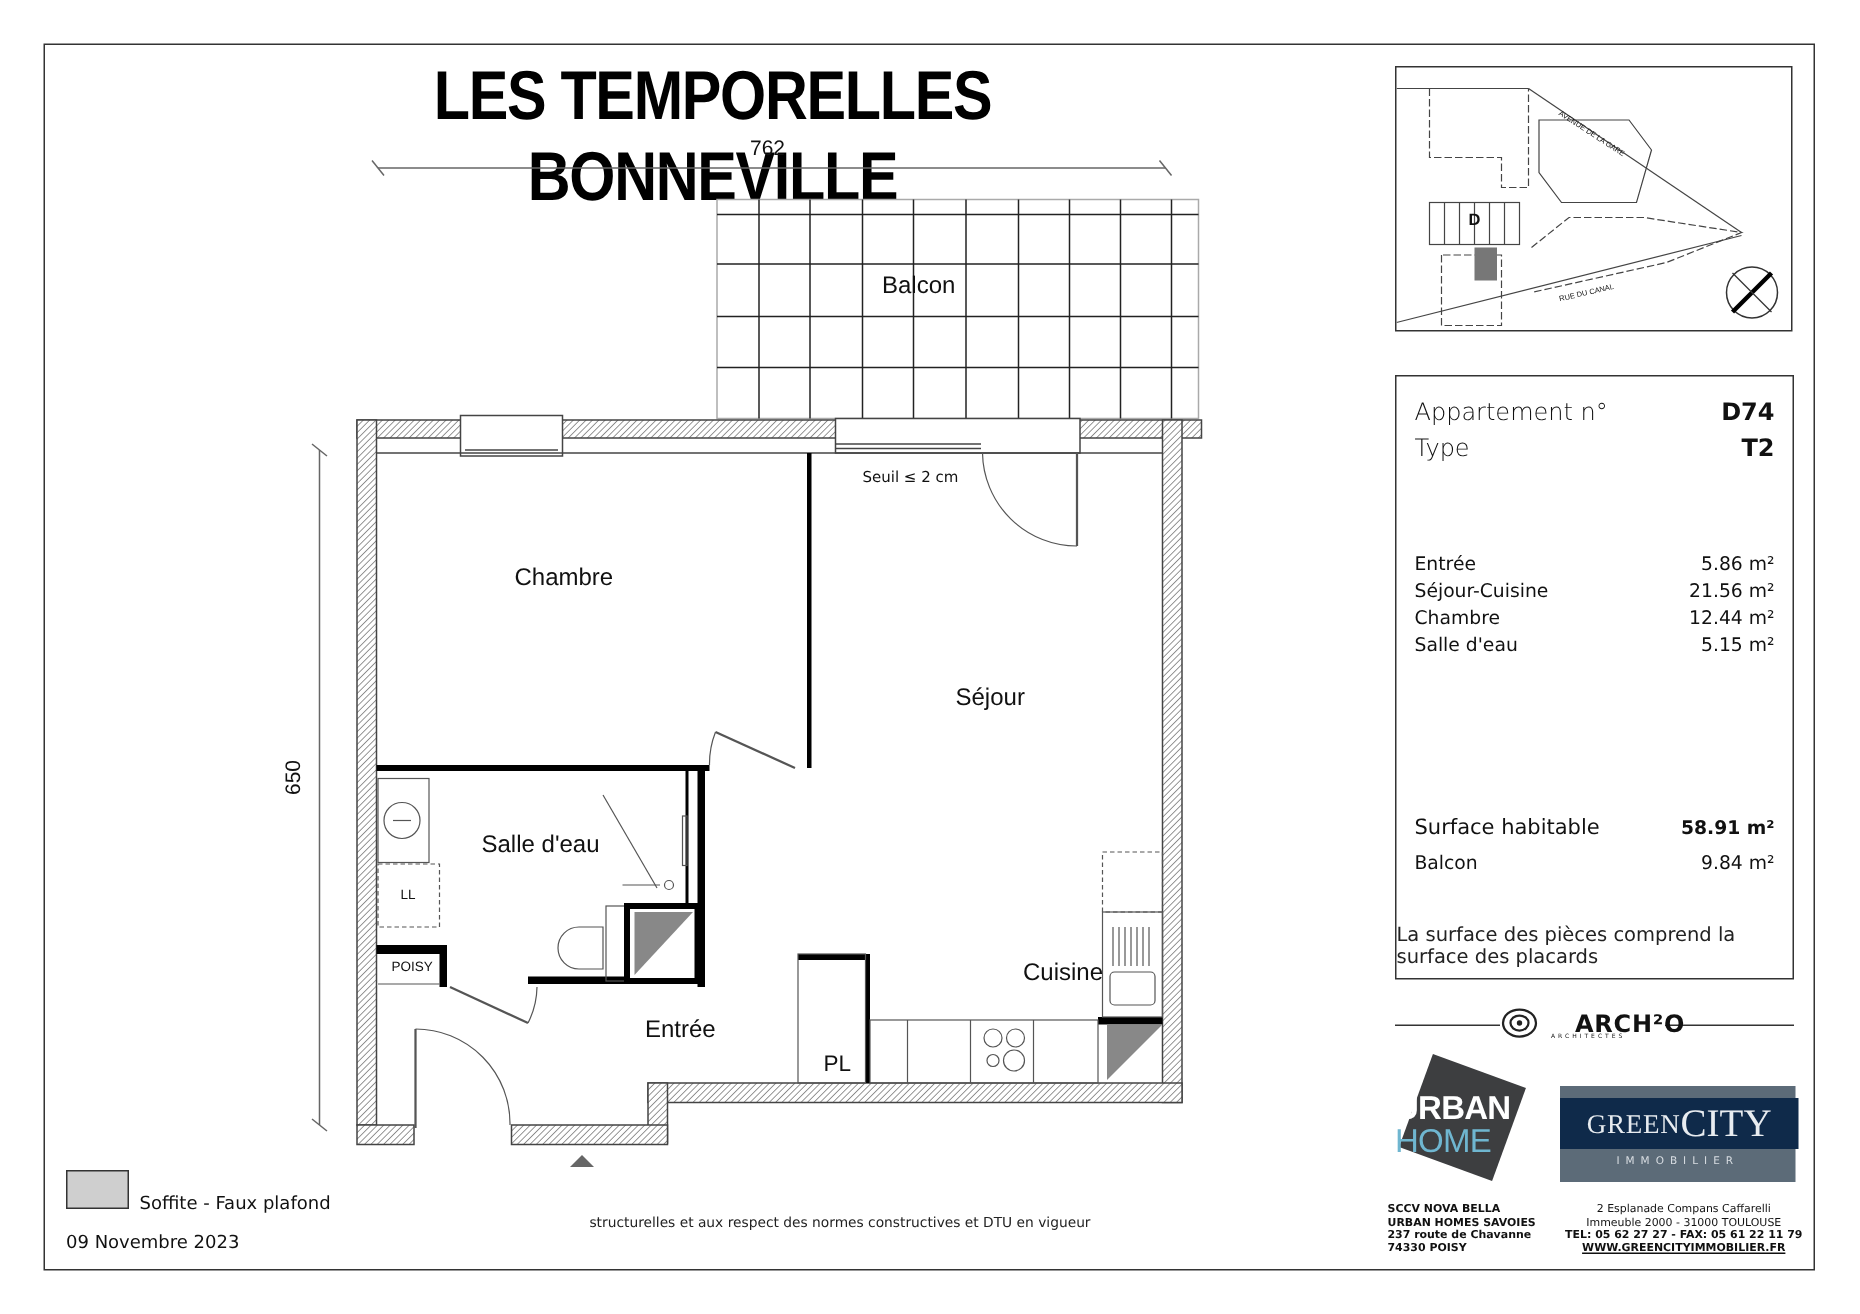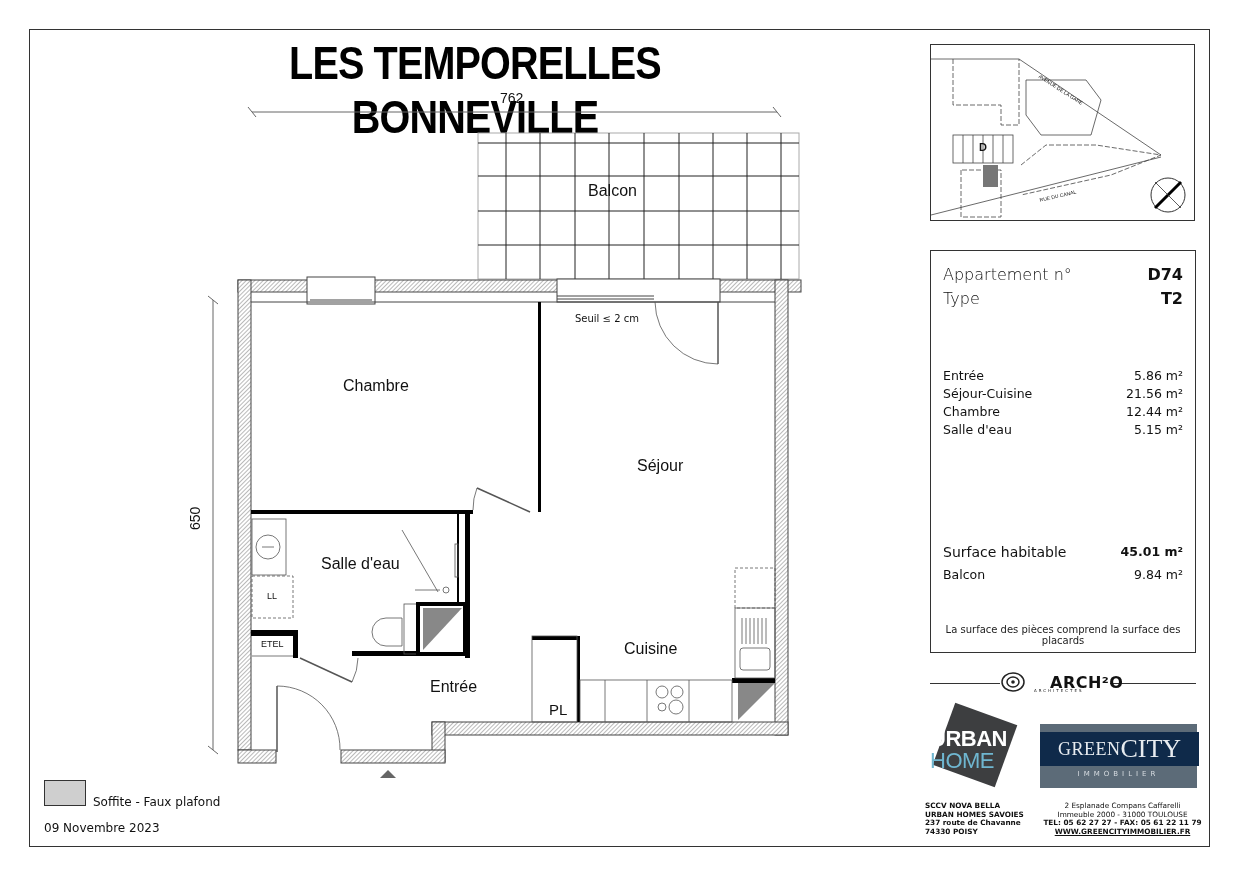--- a/index.html
+++ b/index.html
@@ -8,21 +8,21 @@
   .title{position:absolute;left:150px;top:36px;width:650px;text-align:center;font-family:"Liberation Sans",sans-serif;font-weight:bold;font-size:46px;letter-spacing:-1px;transform:scaleX(0.86);transform-origin:center;color:#000;}
   .plan{position:absolute;left:0;top:0;}
   .lbl{position:absolute;font-family:"Liberation Sans",sans-serif;color:#111;}
   .room{font-size:16px;}
   .small{font-size:9px;}
   .keymap{position:absolute;left:930px;top:44px;width:265px;height:177px;border:1px solid #333;box-sizing:border-box;}
   .info{position:absolute;left:930px;top:250px;width:266px;height:403px;border:1px solid #333;box-sizing:border-box;}
   .row{position:absolute;left:12px;right:12px;display:flex;justify-content:space-between;font-family:"DejaVu Sans",sans-serif;}
   .big{font-size:16px;font-weight:300;}
   .mid{font-size:12.5px;}
-  .note{position:absolute;left:0;right:0;bottom:6px;text-align:center;font-size:10px;color:#222;}
+  .note{position:absolute;left:0;right:0;bottom:6px;font-size:13px;color:#222;}
   .legend-swatch{position:absolute;left:44px;top:780px;width:42px;height:26px;background:#cfcfcf;border:1px solid #333;box-sizing:border-box;}
   .legend-text{position:absolute;left:93px;top:795px;font-size:12px;}
   .date{position:absolute;left:44px;top:821px;font-size:12px;}
   .disclaimer{position:absolute;left:360px;top:810px;width:400px;text-align:center;font-size:9.2px;line-height:11px;color:#222;}
   .logo-line{position:absolute;top:683px;height:1px;background:#333;}
   .archo{position:absolute;left:1000px;top:671px;display:flex;align-items:center;gap:24px;}
   .archo-name{font-weight:bold;font-size:16px;letter-spacing:0.5px;}
   .archo-sub{position:absolute;left:1034px;top:688px;font-size:4px;letter-spacing:2px;}
   .urban{position:absolute;left:942px;top:712px;width:66px;height:66px;background:#3d3e40;transform:rotate(20deg);}
   .urban-txt{position:absolute;left:930px;top:728px;width:90px;font-family:"Liberation Sans",sans-serif;font-size:22px;line-height:22px;letter-spacing:-0.5px;}
@@ -173,25 +173,25 @@
   <polygon points="738,720 775,683 738,683" fill="#888"></polygon>
 </svg>
 
 <div class="lbl" style="left:500px;top:90px;font-size:14px;">762</div>
 <div class="lbl" style="left:187px;top:530px;font-size:14px;transform:rotate(-90deg);transform-origin:left top;">650</div>
 
 <div class="lbl room" style="left:588px;top:182px;">Balcon</div>
 <div class="lbl room" style="left:343px;top:377px;">Chambre</div>
 <div class="lbl room" style="left:637px;top:457px;">Séjour</div>
 <div class="lbl room" style="left:321px;top:555px;">Salle d'eau</div>
-<div class="lbl room" style="left:624px;top:640px;">Cuisine</div>
+<div class="lbl room" style="left:682px;top:640px;">Cuisine</div>
 <div class="lbl room" style="left:430px;top:678px;">Entrée</div>
 <div class="lbl" style="left:575px;top:313px;font-size:10px;font-family:'DejaVu Sans',sans-serif;">Seuil ≤ 2 cm</div>
 <div class="lbl small" style="left:267px;top:591px;">LL</div>
-<div class="lbl small" style="left:261px;top:639px;">ETEL</div>
+<div class="lbl small" style="left:261px;top:639px;">POISY</div>
 <div class="lbl" style="left:549px;top:701px;font-size:15px;">PL</div>
 
 <div class="keymap">
   <svg width="265" height="177">
     <g stroke="#444" stroke-width="0.8" fill="none">
       <line x1="0" y1="14" x2="88" y2="14"></line>
       <polyline points="22,14 22,60 70,60 70,80 88,80 88,14" stroke-dasharray="5,2"></polyline>
       <rect x="22" y="90" width="60" height="28"></rect>
       <line x1="32" y1="90" x2="32" y2="118"></line>
         <line x1="42" y1="90" x2="42" y2="118"></line>
@@ -237,21 +237,21 @@
   <div class="row mid" style="top:153px;">
     <span>Chambre</span>
     <span>12.44 m²</span>
   </div>
   <div class="row mid" style="top:171px;">
     <span>Salle d'eau</span>
     <span>5.15 m²</span>
   </div>
   <div class="row" style="top:293px;font-size:14px;">
     <span>Surface habitable</span>
-    <span style="font-weight:bold;font-size:12.5px;">45.01 m²</span>
+    <span style="font-weight:bold;font-size:12.5px;">58.91 m²</span>
   </div>
   <div class="row mid" style="top:316px;">
     <span>Balcon</span>
     <span>9.84 m²</span>
   </div>
   <div class="note">La surface des pièces comprend la surface des placards</div>
 </div>
 
 <div class="logo-line" style="left:930px;width:70px;"></div>
 <div class="logo-line" style="left:1110px;width:86px;"></div>
@@ -290,13 +290,14 @@
   <div>Immeuble 2000 - 31000 TOULOUSE</div>
   <div class="b">TEL: 05 62 27 27 - FAX: 05 61 22 11 79</div>
   <div class="u">WWW.GREENCITYIMMOBILIER.FR</div>
 </div>
 
 <div class="legend-swatch"></div>
 <div class="legend-text">Soffite - Faux plafond</div>
 <div class="date">09 Novembre 2023</div>
 
 <div class="disclaimer">
+  <div>structurelles et aux respect des normes constructives et DTU en vigueur</div>
 </div>
 
 </body></html>

